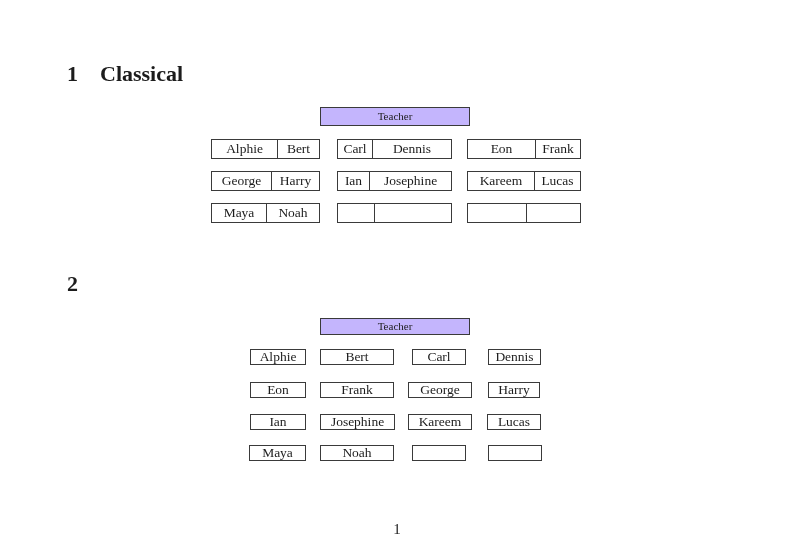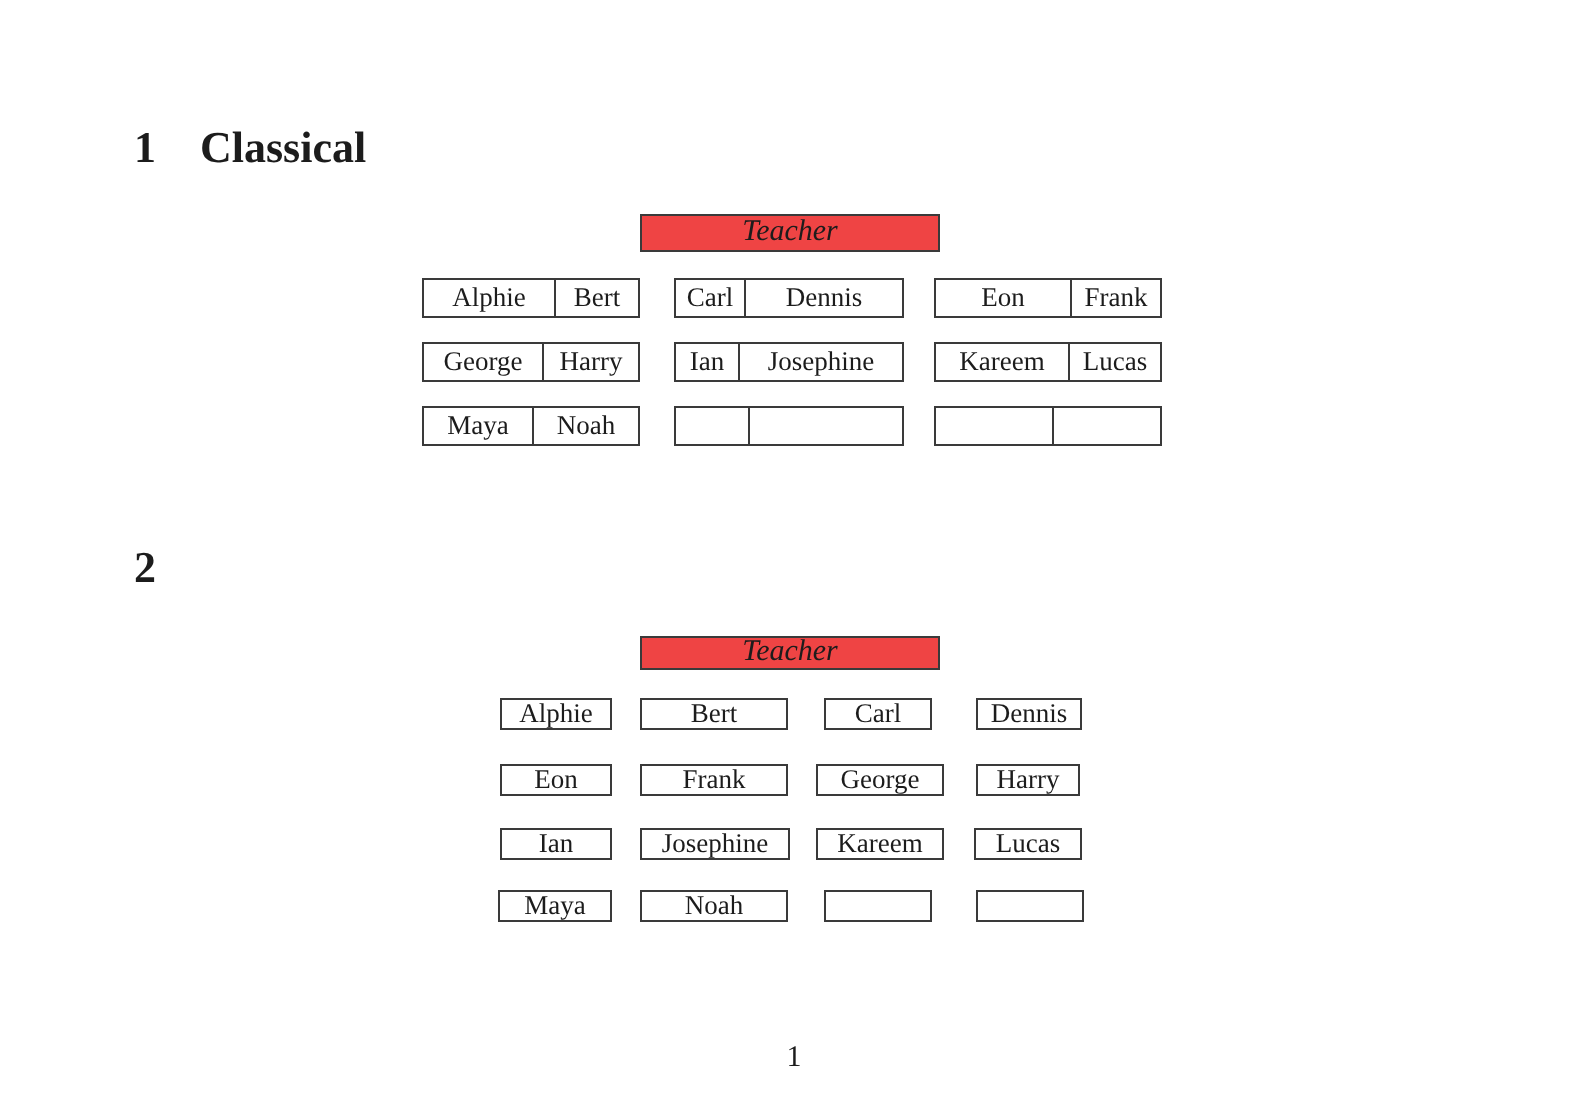--- a/index.html
+++ b/index.html
@@ -14,21 +14,21 @@
   .heading{
     position:absolute;left:67px;
     display:flex;gap:22px;
     font-weight:bold;font-size:22px;line-height:1;
     white-space:nowrap;
   }
   .tbox{
     position:absolute;box-sizing:border-box;
     border:1px solid var(--border,#3a3a3a);
     display:flex;align-items:center;justify-content:center;
-    font-size:15px;line-height:1;background:#ef4444;font-style:italic;
+    font-size:11px;line-height:1;background:#c4b5fd;
   }
   .desk{
     position:absolute;box-sizing:border-box;
     border:1px solid var(--border,#3a3a3a);
     display:flex;background:#fff;
   }
   .cell{
     display:flex;align-items:center;justify-content:center;
     height:100%;box-sizing:border-box;
     font-size:13.5px;line-height:1;

